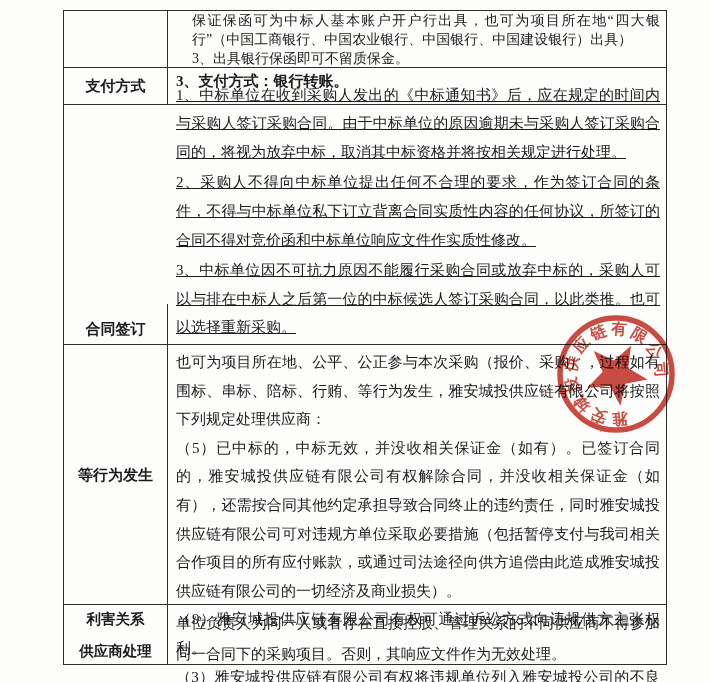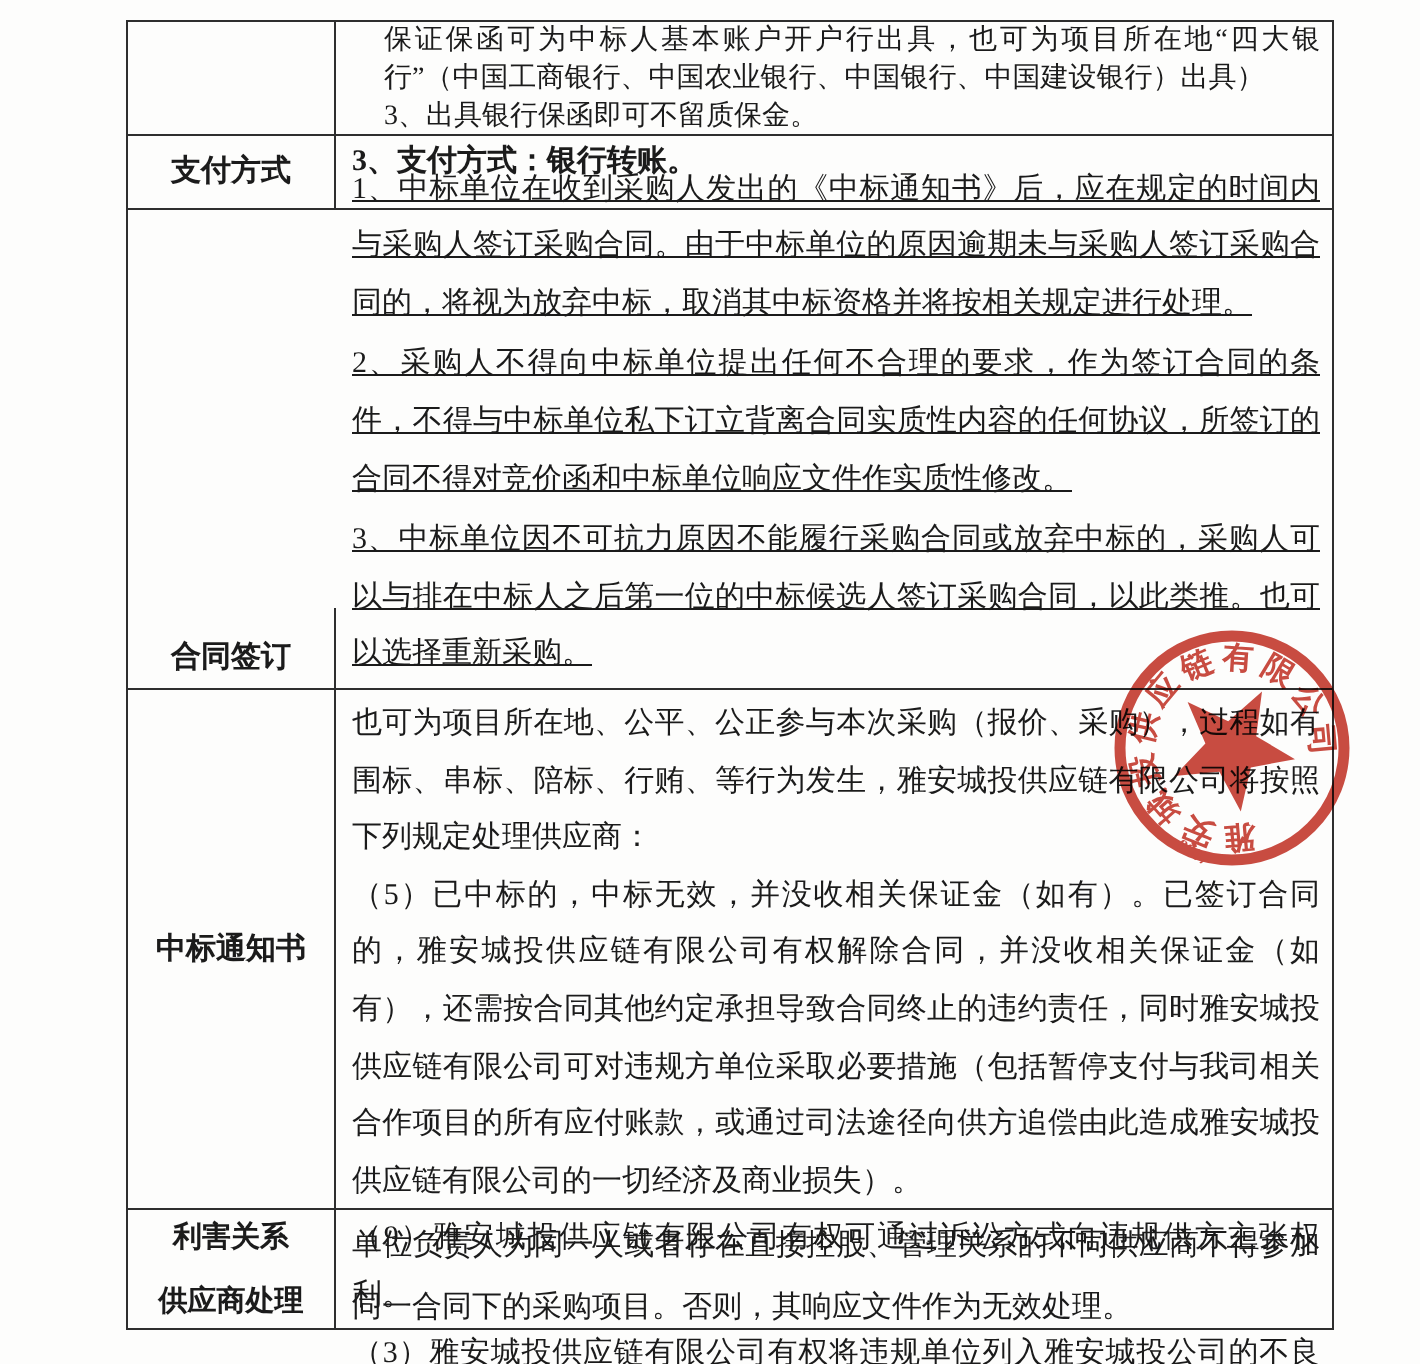--- a/index.html
+++ b/index.html
@@ -71,21 +71,21 @@
   <div class="t-row row-contract">
     <div class="h-cell top-align">合同签订</div>
     <div class="c-cell">
       <p>1、中标单位在收到采购人发出的《中标通知书》后，应在规定的时间内与采购人签订采购合同。由于中标单位的原因逾期未与采购人签订采购合同的，将视为放弃中标，取消其中标资格并将按相关规定进行处理。</p>
       <p>2、采购人不得向中标单位提出任何不合理的要求，作为签订合同的条件，不得与中标单位私下订立背离合同实质性内容的任何协议，所签订的合同不得对竞价函和中标单位响应文件作实质性修改。</p>
       <p>3、中标单位因不可抗力原因不能履行采购合同或放弃中标的，采购人可以与排在中标人之后第一位的中标候选人签订采购合同，以此类推。也可以选择重新采购。</p>
     </div>
   </div>
 
   <div class="t-row row-integrity">
-    <div class="h-cell">中标通知书</div>
+    <div class="h-cell">等行为发生</div>
     <div class="c-cell">
       <p>也可为项目所在地、公平、公正参与本次采购（报价、采购），过程如有围标、串标、陪标、行贿、等行为发生，雅安城投供应链有限公司将按照下列规定处理供应商：</p>
       <p>（5）已中标的，中标无效，并没收相关保证金（如有）。已签订合同的，雅安城投供应链有限公司有权解除合同，并没收相关保证金（如有），还需按合同其他约定承担导致合同终止的违约责任，同时雅安城投供应链有限公司可对违规方单位采取必要措施（包括暂停支付与我司相关合作项目的所有应付账款，或通过司法途径向供方追偿由此造成雅安城投供应链有限公司的一切经济及商业损失）。</p>
       <p>（9）雅安城投供应链有限公司有权可通过诉讼方式向违规供方主张权利。</p>
       <p>（3）雅安城投供应链有限公司有权将违规单位列入雅安城投公司的不良供应商名单。</p>
     </div>
   </div>
 
   <div class="t-row row-conflict">
     <div class="h-cell">

